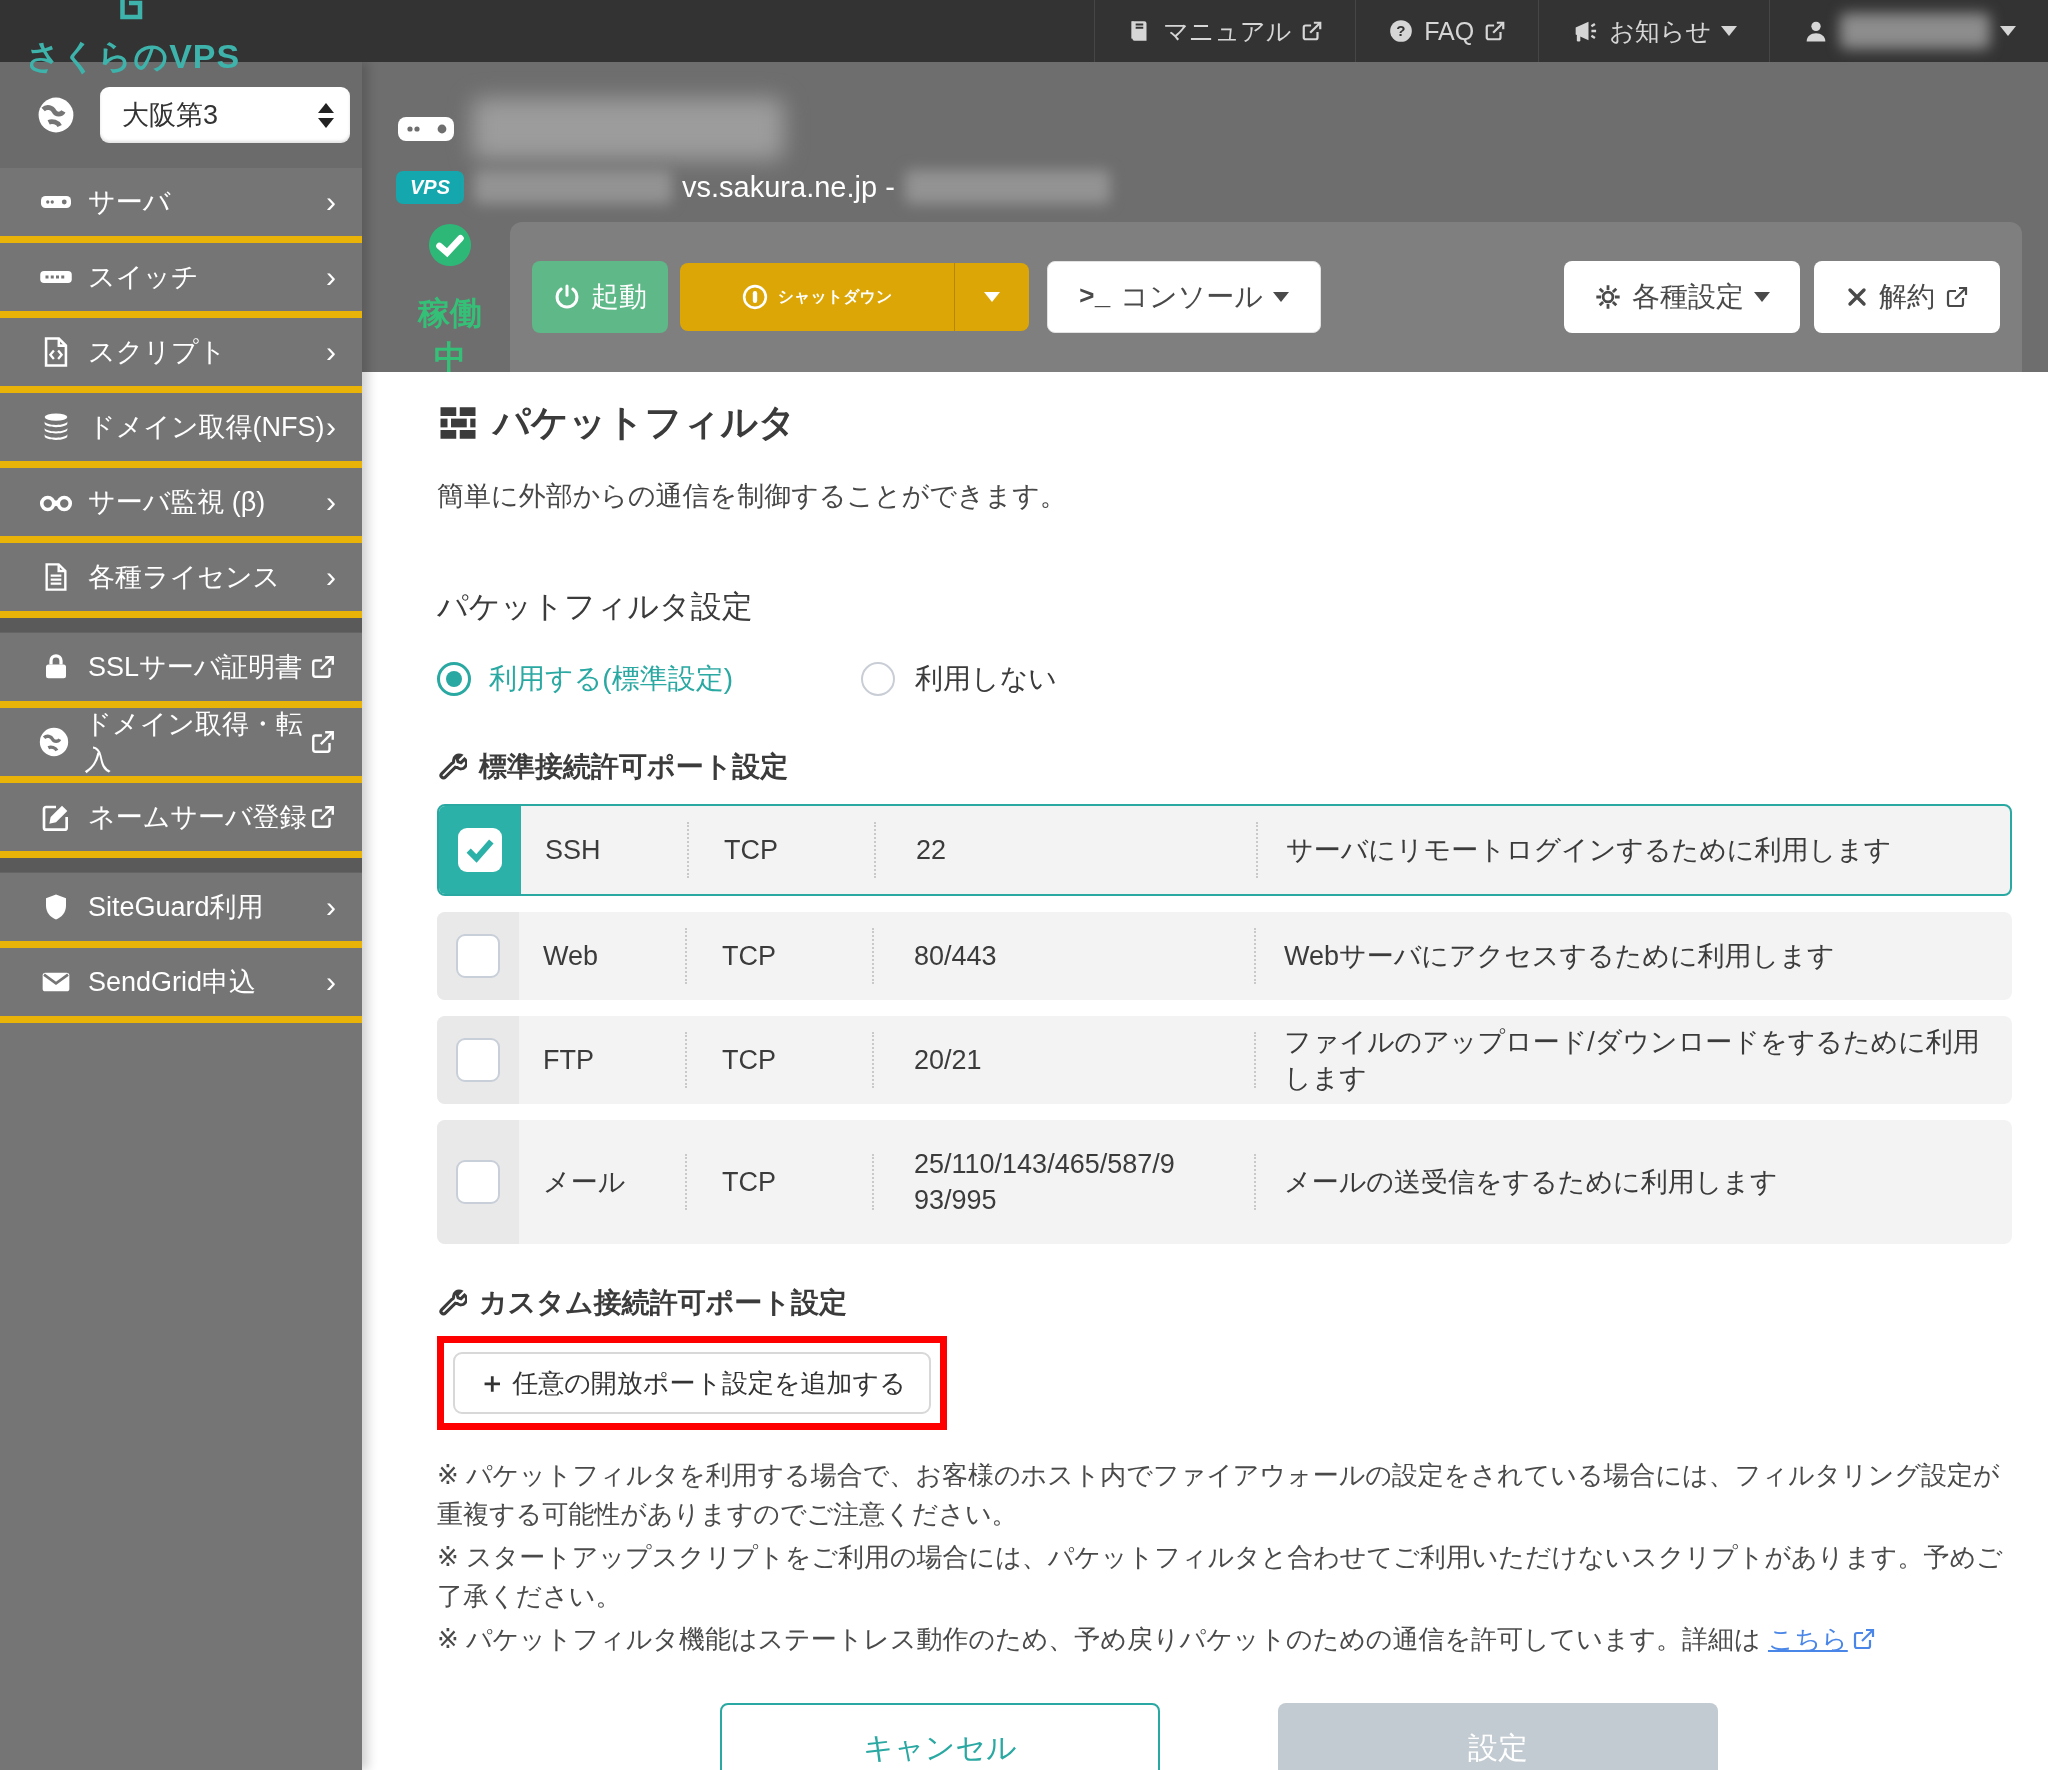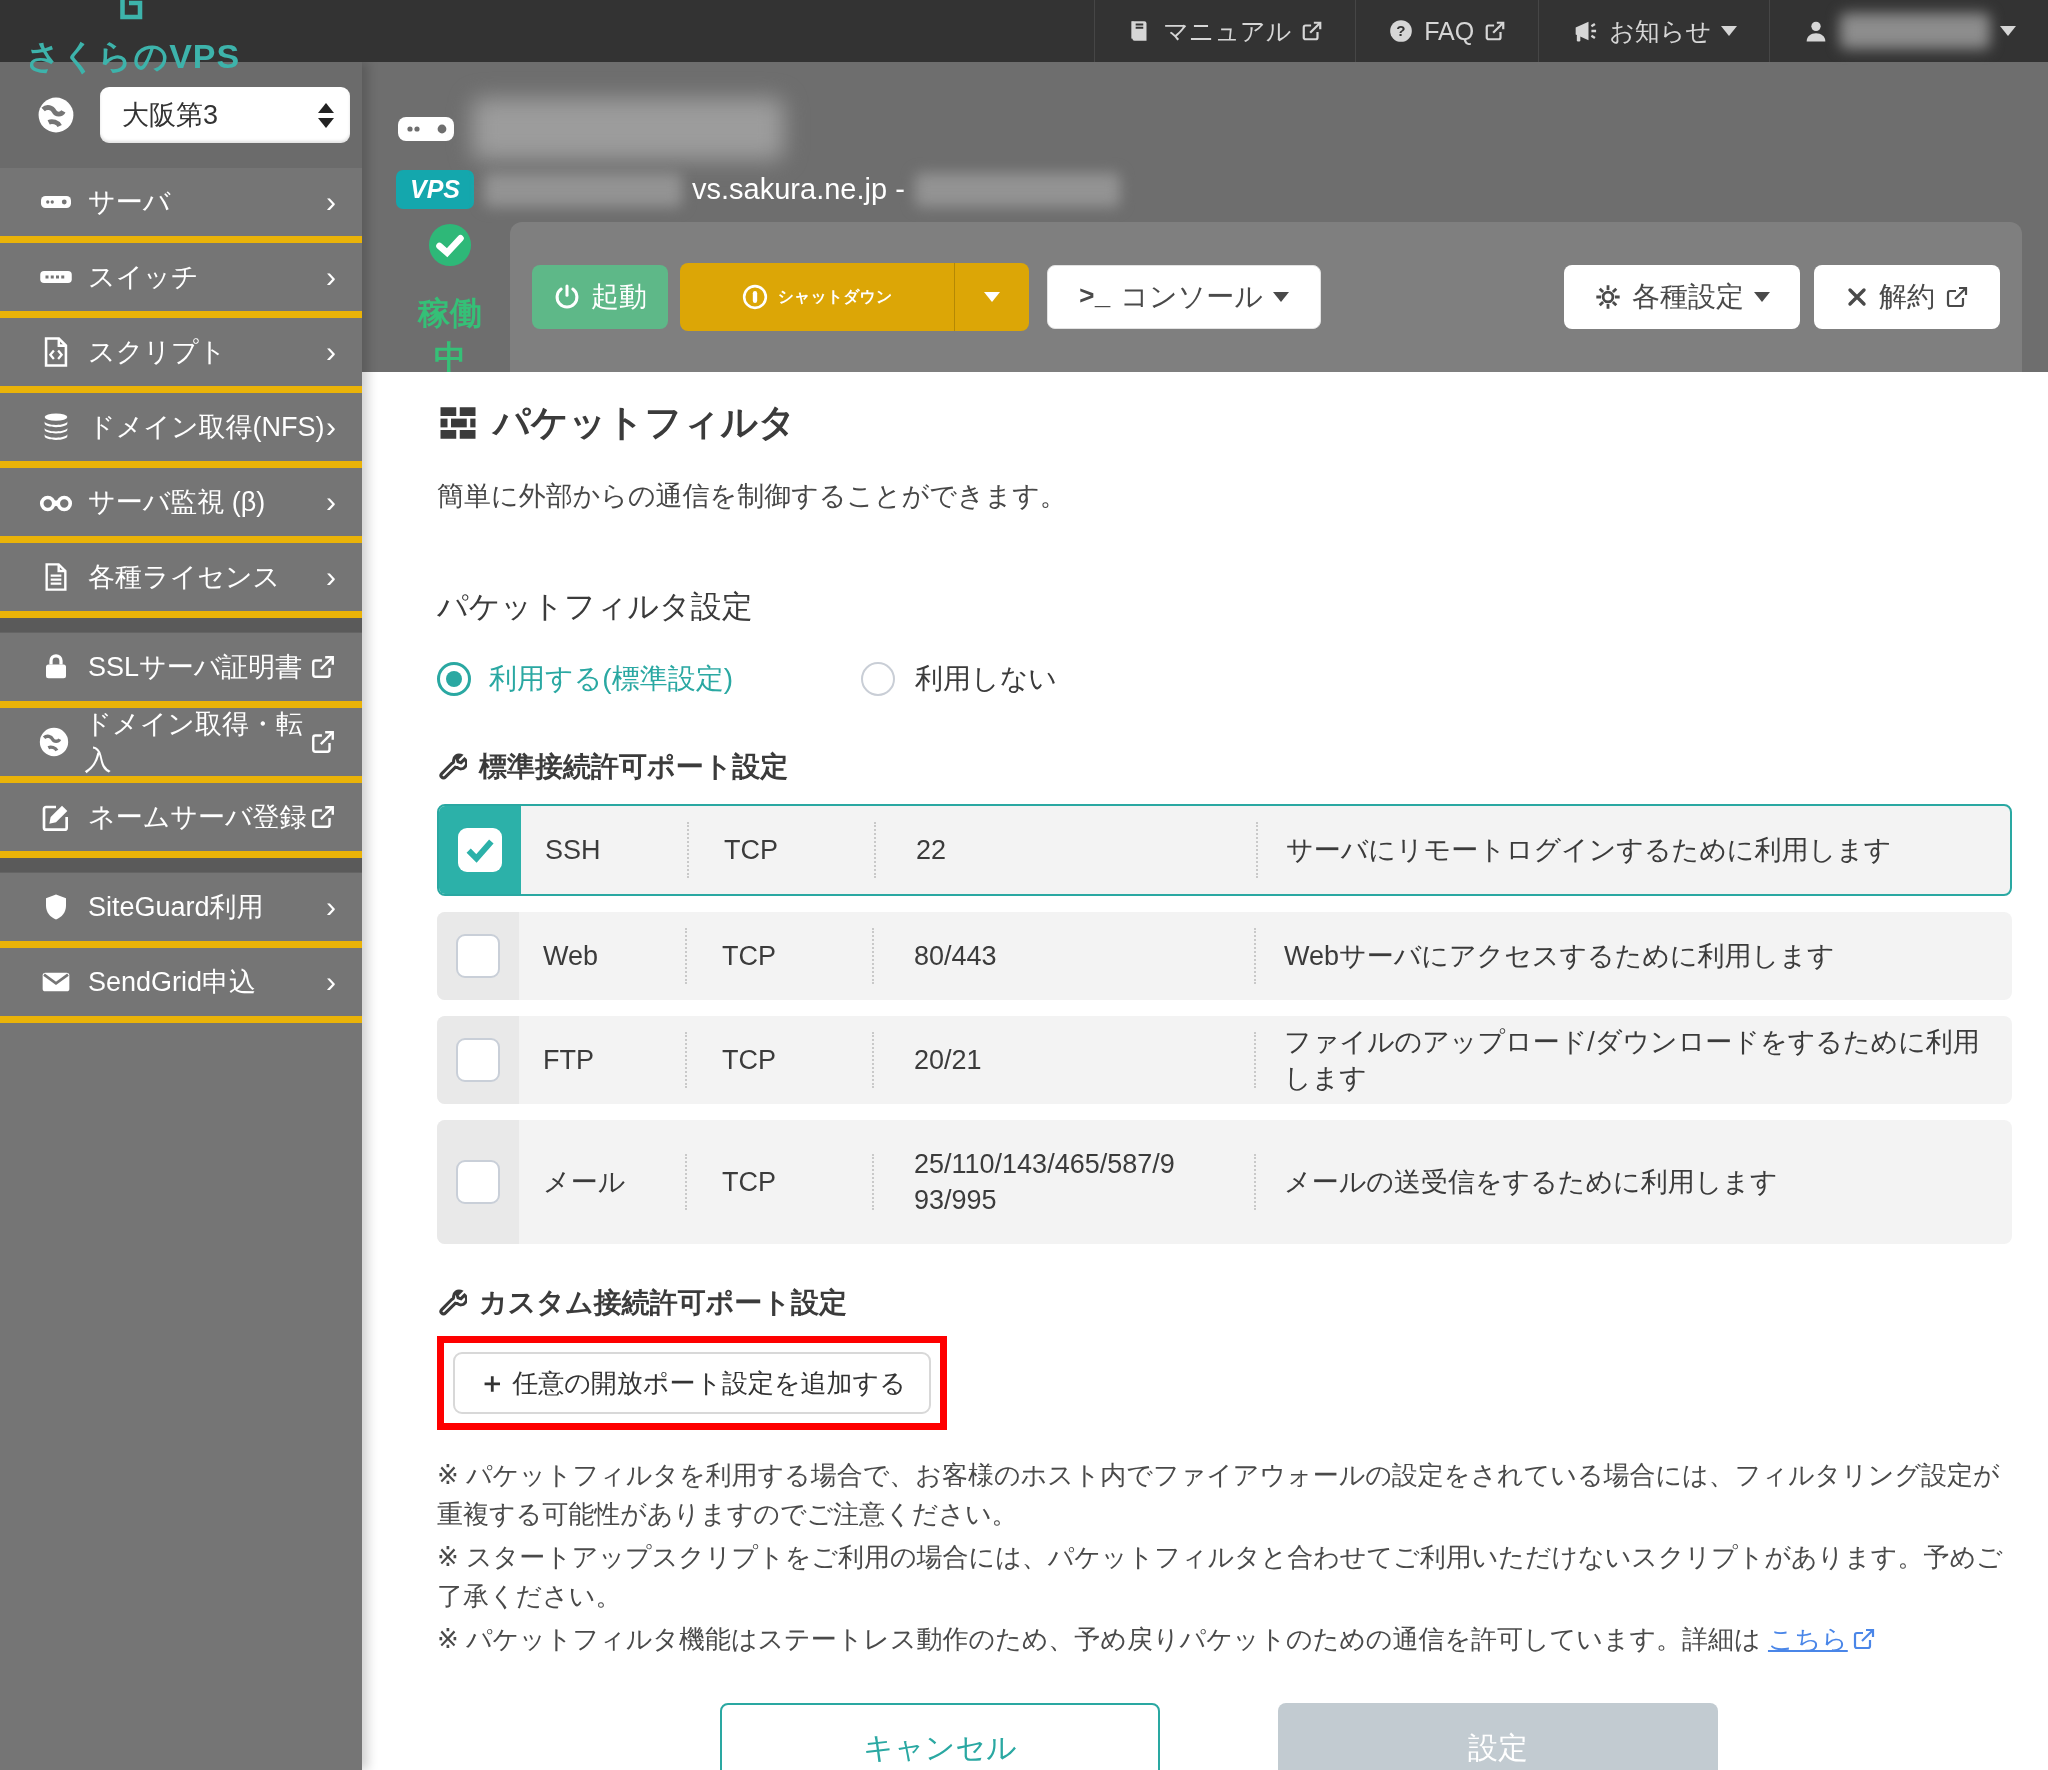--- a/index.html
+++ b/index.html
@@ -35,30 +35,30 @@
   .side-item .ic{width:44px;margin-left:34px;display:flex;justify-content:center;}
   .side-item .lbl{margin-left:10px;color:#fff;font-size:27px;}
   .side-item .ind{margin-left:auto;margin-right:26px;color:#fff;font-size:30px;line-height:1;}
   .side-gap{height:14px;background:#5a5a5a;border-bottom:1px solid #646464;}
 
   
   .srv-header{position:absolute;left:362px;top:62px;width:1686px;height:310px;background:#6e6e6e;}
   .srv-title-row{position:absolute;left:34px;top:36px;display:flex;align-items:center;gap:16px;}
   .title-redact{width:312px;height:62px;background:#9c9c9c;filter:blur(11px);border-radius:10px;}
   .host-row{position:absolute;left:34px;top:108px;display:flex;align-items:center;gap:10px;}
-  .vps-badge{background:#14a7ad;color:#fff;font-weight:800;font-style:italic;font-size:25px;
+  .vps-badge{background:#14a7ad;color:#fff;font-weight:800;font-style:italic;font-size:20px;
     padding:5px 14px;border-radius:7px;}
   .host-redact{width:198px;height:34px;background:#939393;}
   .host-text{color:#fff;font-size:29px;}
   .ip-redact{width:205px;height:34px;background:#939393;}
   .status{position:absolute;left:44px;top:160px;width:88px;text-align:center;}
   .status-lbl{display:block;margin-top:20px;color:#35c077;font-size:32px;font-weight:700;}
   .action-bar{position:absolute;left:148px;top:160px;width:1512px;height:150px;background:#7f7f7f;
     border-radius:12px 12px 0 0;display:flex;align-items:center;}
-  .abtn{height:64px;display:flex;align-items:center;justify-content:center;gap:10px;
+  .abtn{height:72px;display:flex;align-items:center;justify-content:center;gap:10px;
     border-radius:8px;font-size:28px;cursor:pointer;box-sizing:border-box;}
   .btn-start{width:136px;margin-left:22px;background:#5eb888;color:#fff;}
   .btn-shut-group{display:flex;margin-left:12px;border-radius:8px;overflow:hidden;}
   .btn-shut{width:274px;height:68px;background:#dca606;color:#fff;font-weight:700;
     display:flex;align-items:center;justify-content:center;gap:10px;cursor:pointer;}
   .btn-shut-caret{width:74px;height:68px;background:#dca606;border-left:1px solid rgba(0,0,0,0.18);
     display:flex;align-items:center;justify-content:center;cursor:pointer;}
   .btn-shut-caret .caret{border-top-color:#fff;}
   .btn-console{width:274px;margin-left:18px;background:#fff;color:#4a4a4a;border:1px solid #e2e2e2;}
   .btn-console .cmark{font-family:"Liberation Mono","DejaVu Sans Mono",monospace;font-size:26px;font-weight:700;}

